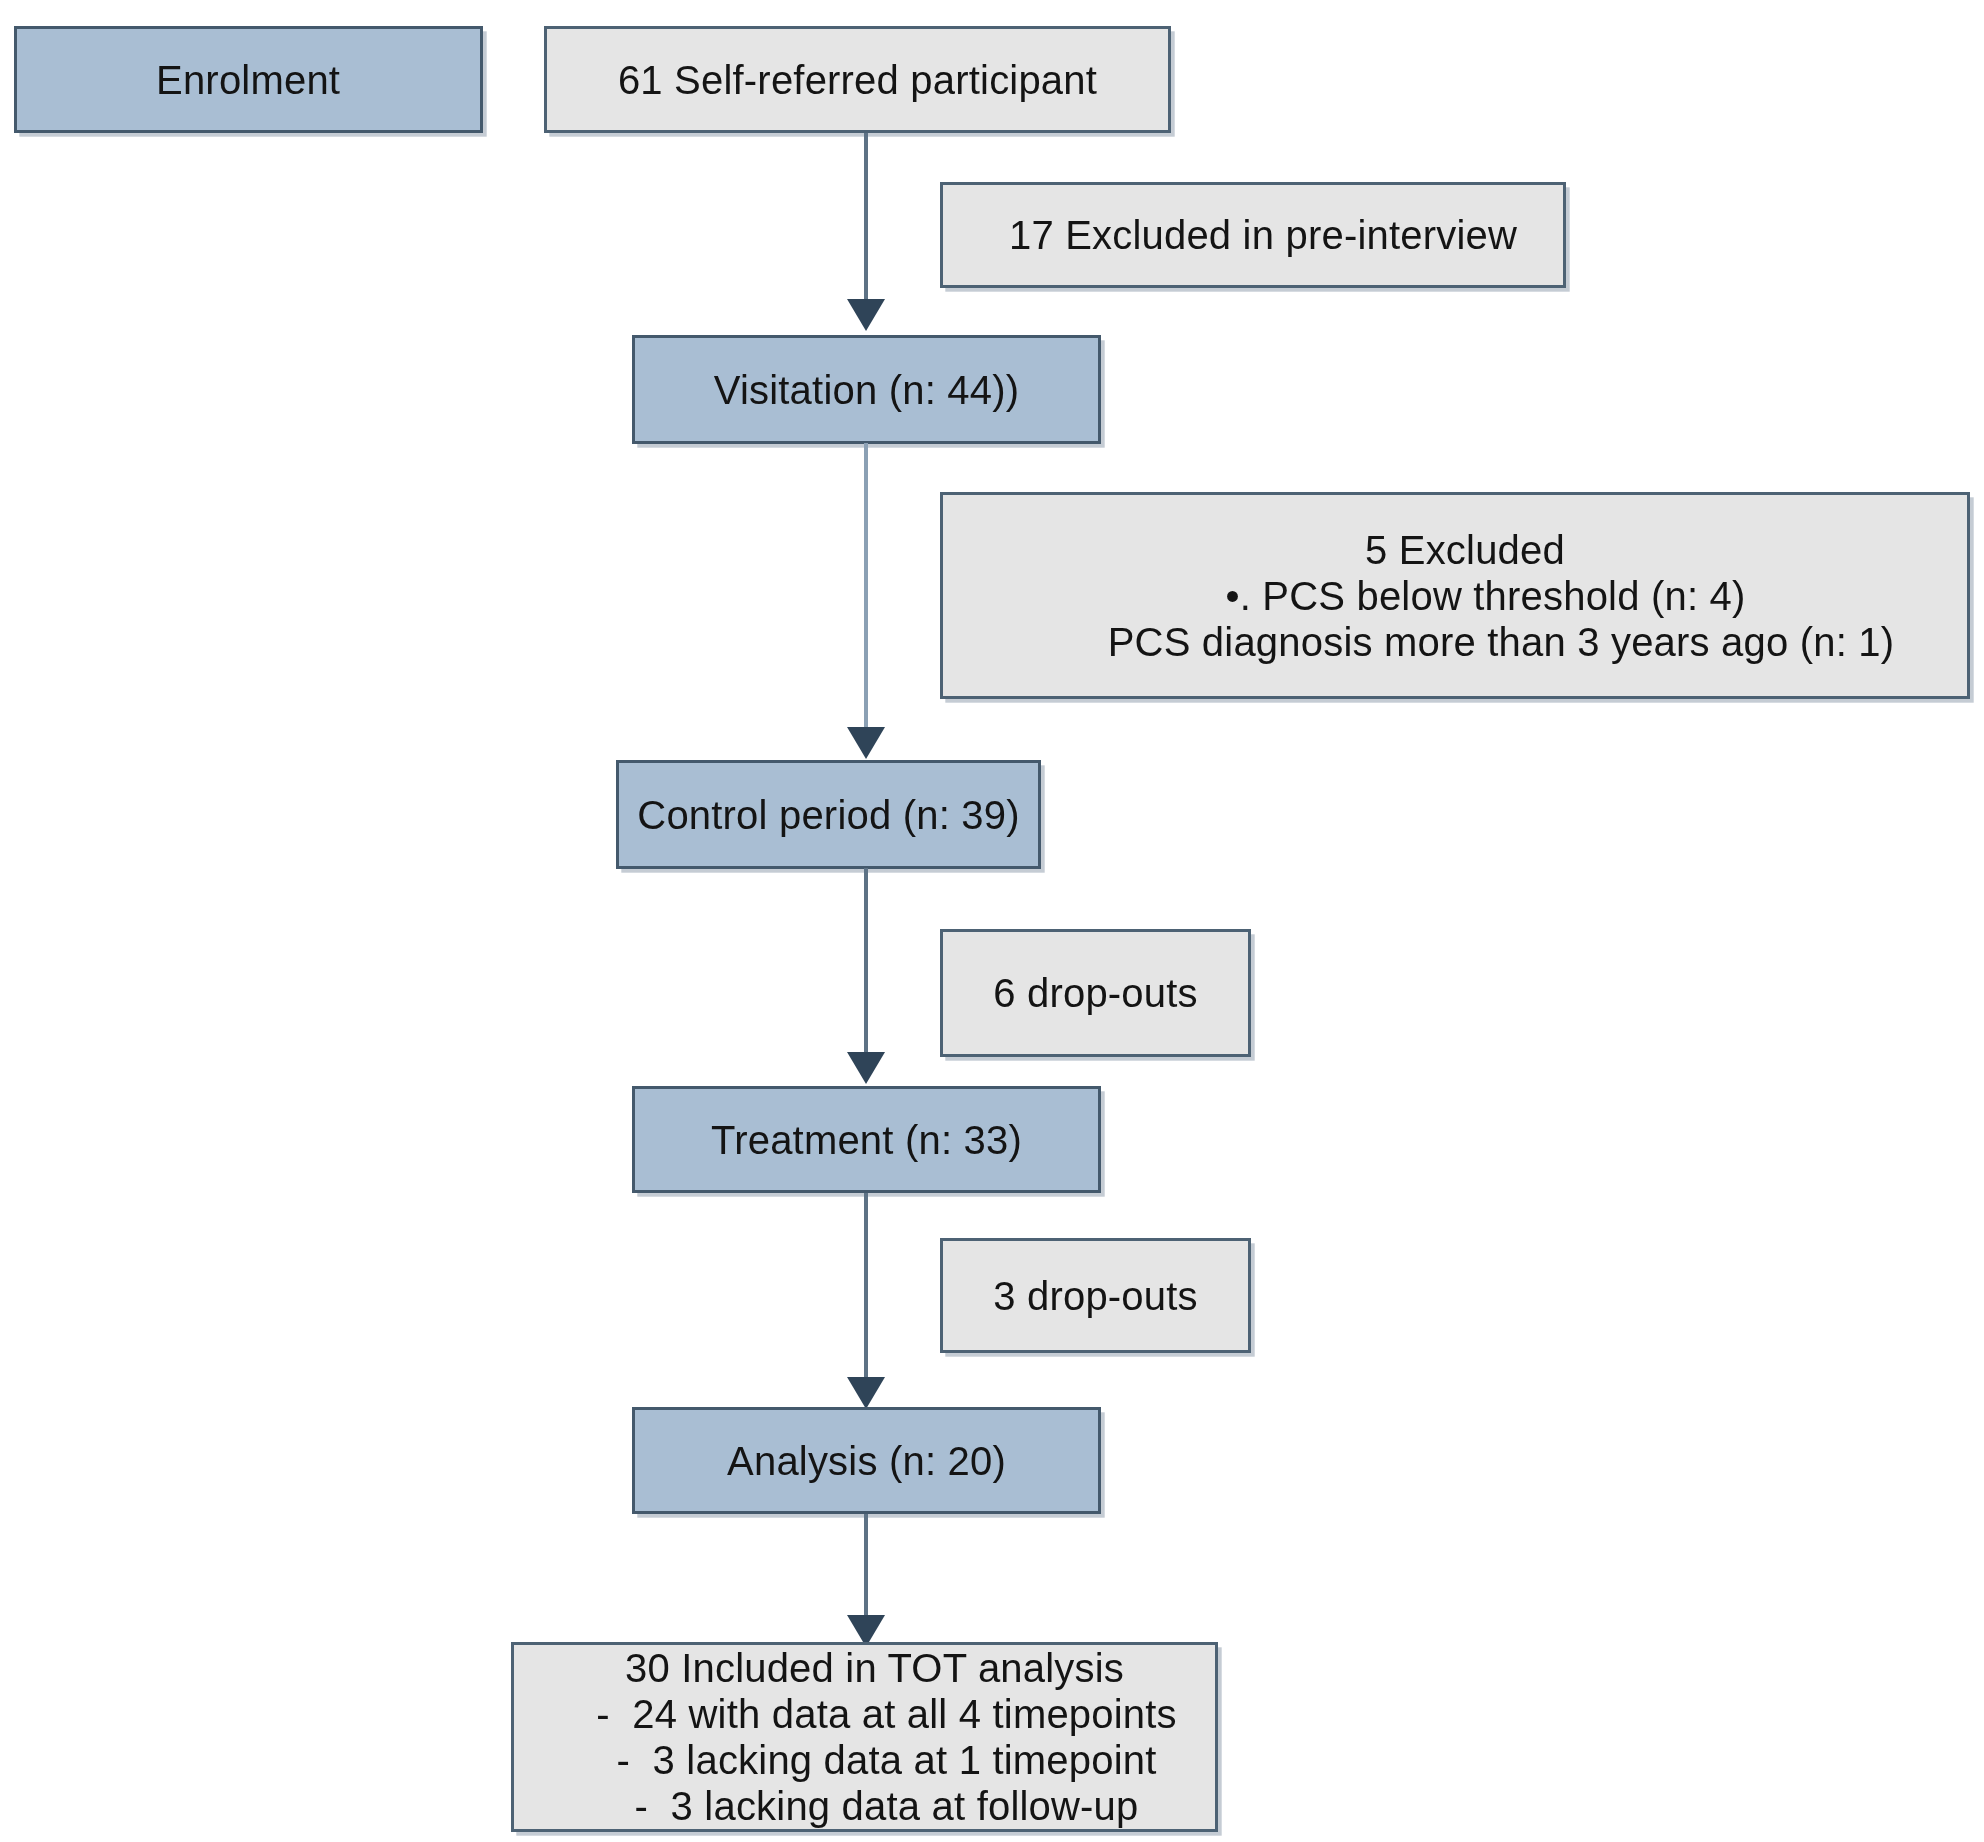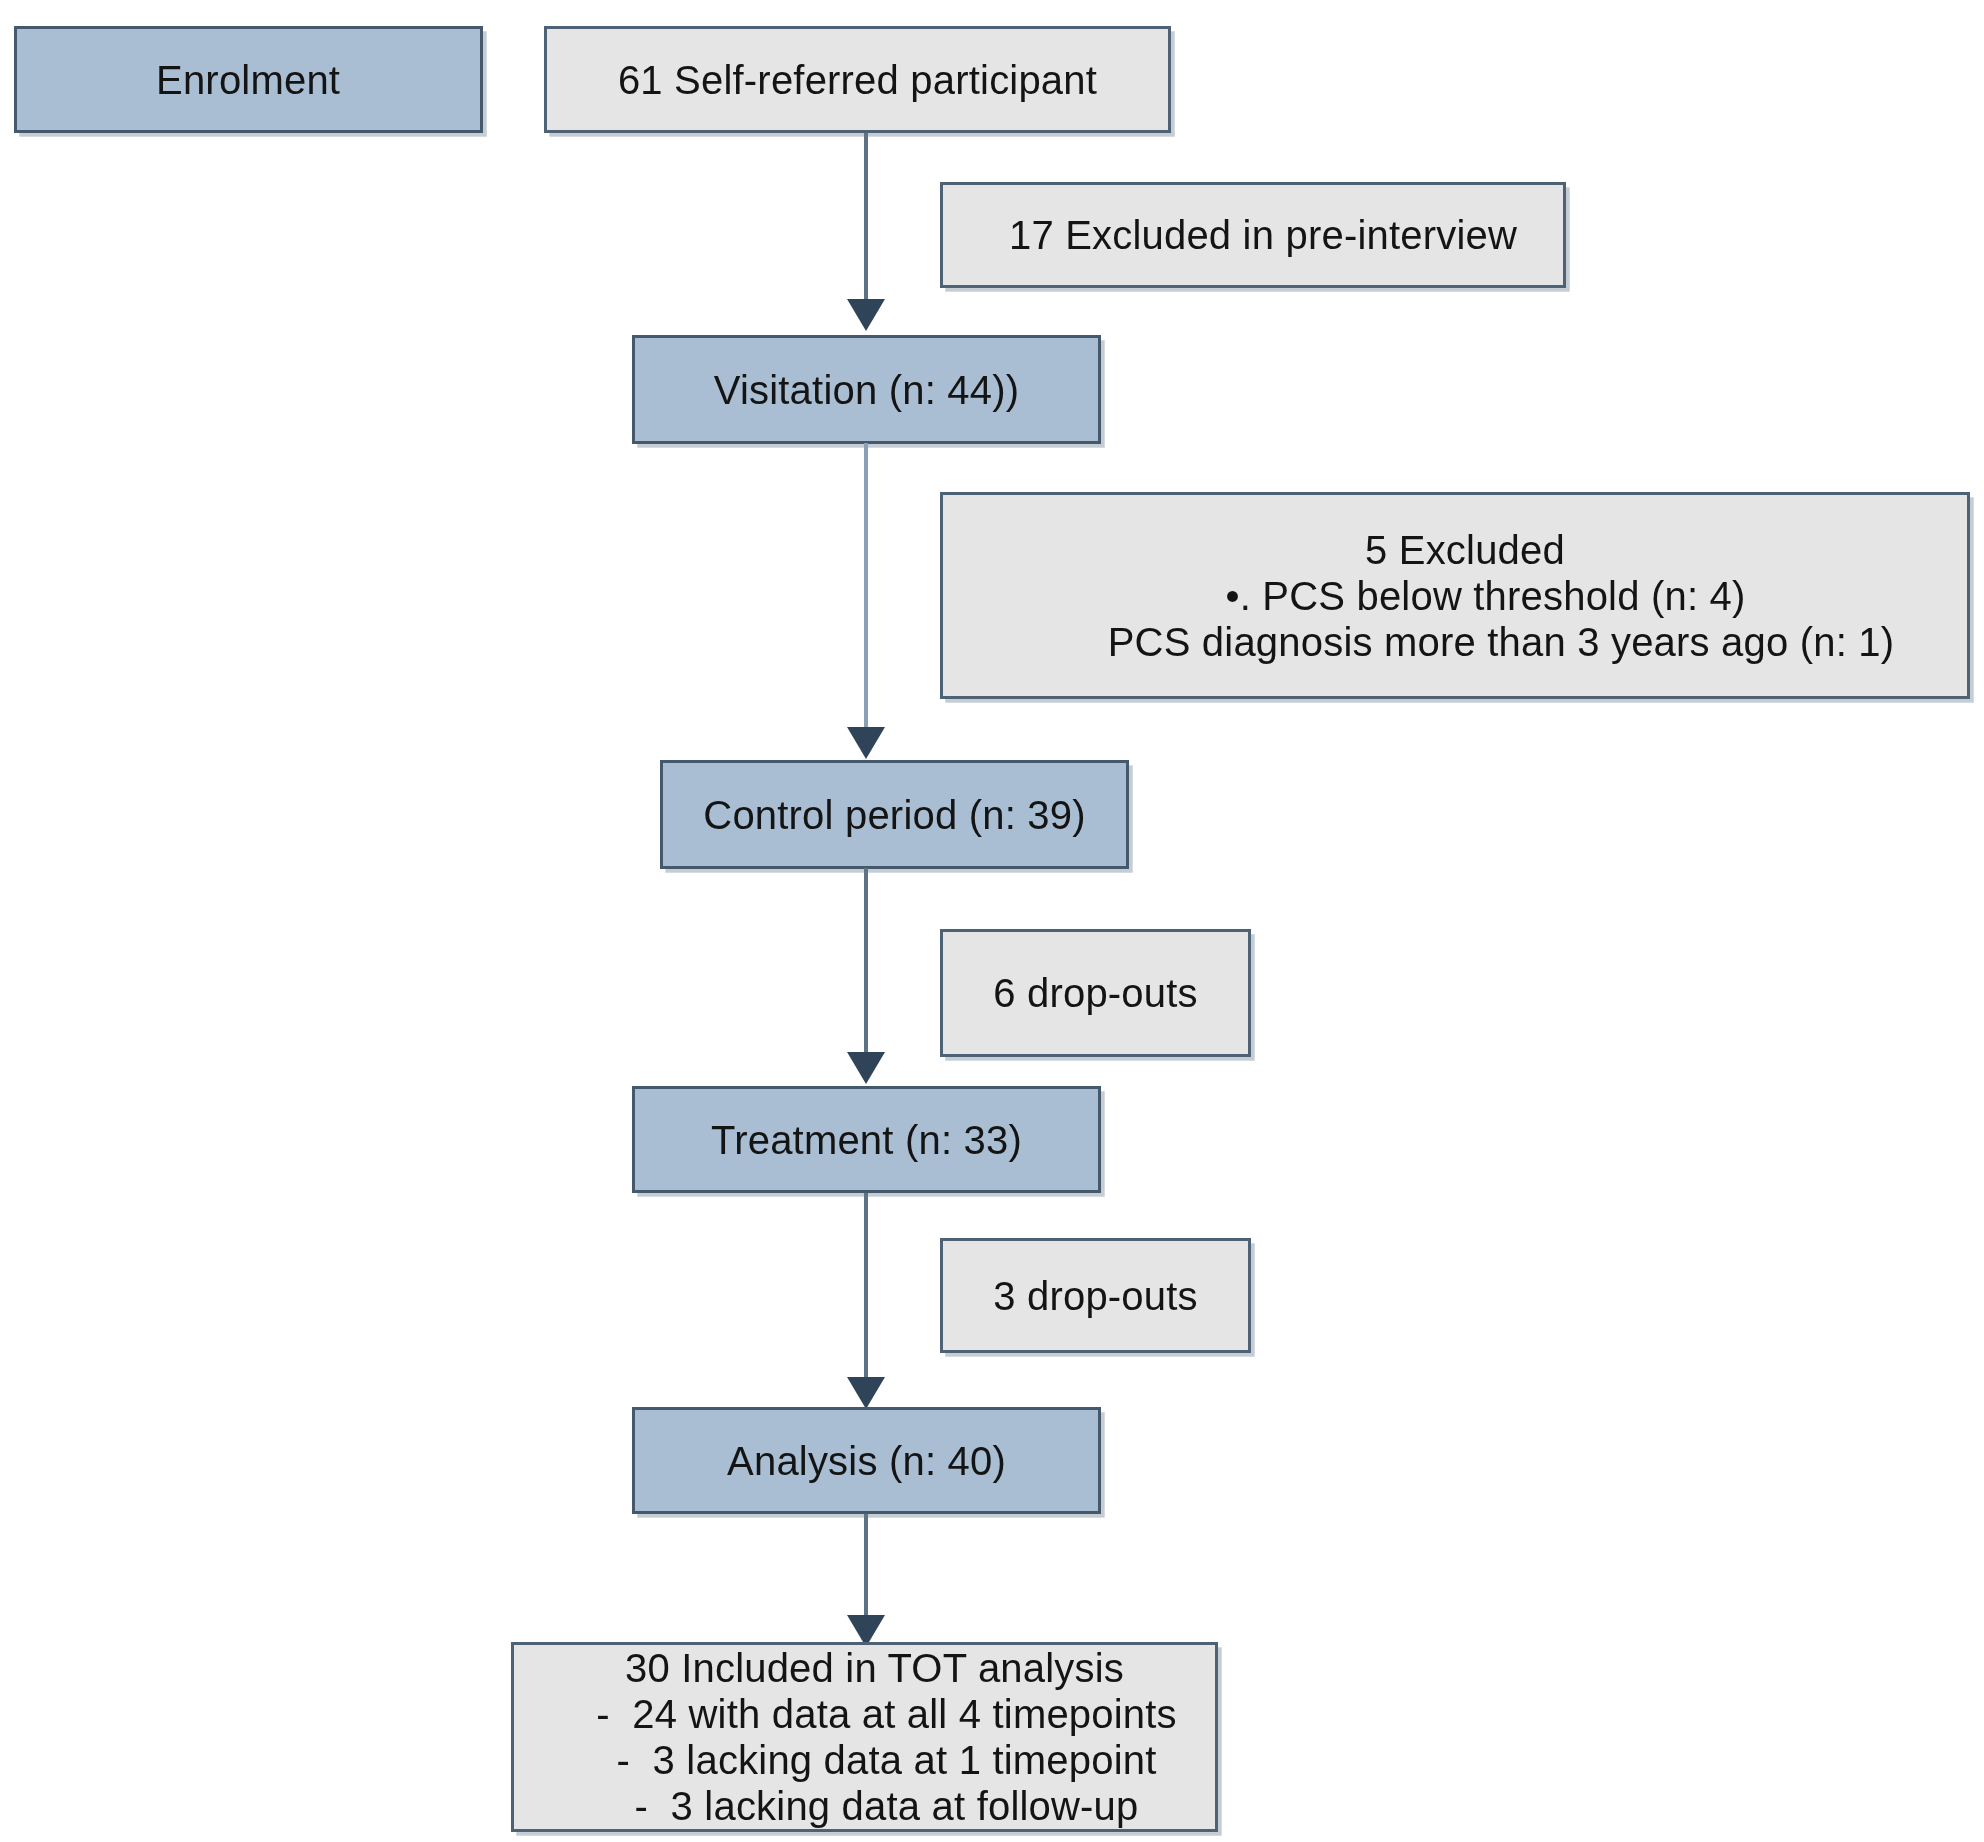--- a/index.html
+++ b/index.html
@@ -95,21 +95,21 @@
   <div class="arrowhead" style="left:847px; top:727px;"></div>
 
   <div class="node left-text" style="left:940px; top:492px; width:1030px; height:207px;">
     <div class="label">
       <span class="line">5 Excluded</span>
       <span class="line indent1">•. PCS below threshold (n: 4)</span>
       <span class="line indent2">PCS diagnosis more than 3 years ago (n: 1)</span>
     </div>
   </div>
 
-  <div class="node filled" style="left:660px; top:760px; width:469px; height:109px;">
+  <div class="node filled" style="left:616px; top:760px; width:425px; height:109px;">
     <div class="label">Control period (n: 39)</div>
   </div>
 
   <div class="vline" style="left:864px; top:868px; height:187px;"></div>
   <div class="arrowhead" style="left:847px; top:1052px;"></div>
 
   <div class="node" style="left:940px; top:929px; width:311px; height:128px;">
     <div class="label">6 drop-outs</div>
   </div>
 
@@ -118,21 +118,21 @@
   </div>
 
   <div class="vline" style="left:864px; top:1193px; height:187px;"></div>
   <div class="arrowhead" style="left:847px; top:1377px;"></div>
 
   <div class="node" style="left:940px; top:1238px; width:311px; height:115px;">
     <div class="label">3 drop-outs</div>
   </div>
 
   <div class="node filled" style="left:632px; top:1407px; width:469px; height:107px;">
-    <div class="label">Analysis (n: 40)</div>
+    <div class="label">Analysis (n: 20)</div>
   </div>
 
   <div class="vline" style="left:864px; top:1514px; height:134px;"></div>
   <div class="arrowhead" style="left:847px; top:1615px;"></div>
 
   <div class="node left-text" style="left:511px; top:1642px; width:707px; height:190px;">
     <div class="label">
       <span class="line">30 Included in TOT analysis</span>
       <span class="line dashitem">-  24 with data at all 4 timepoints</span>
       <span class="line dashitem">-  3 lacking data at 1 timepoint</span>

